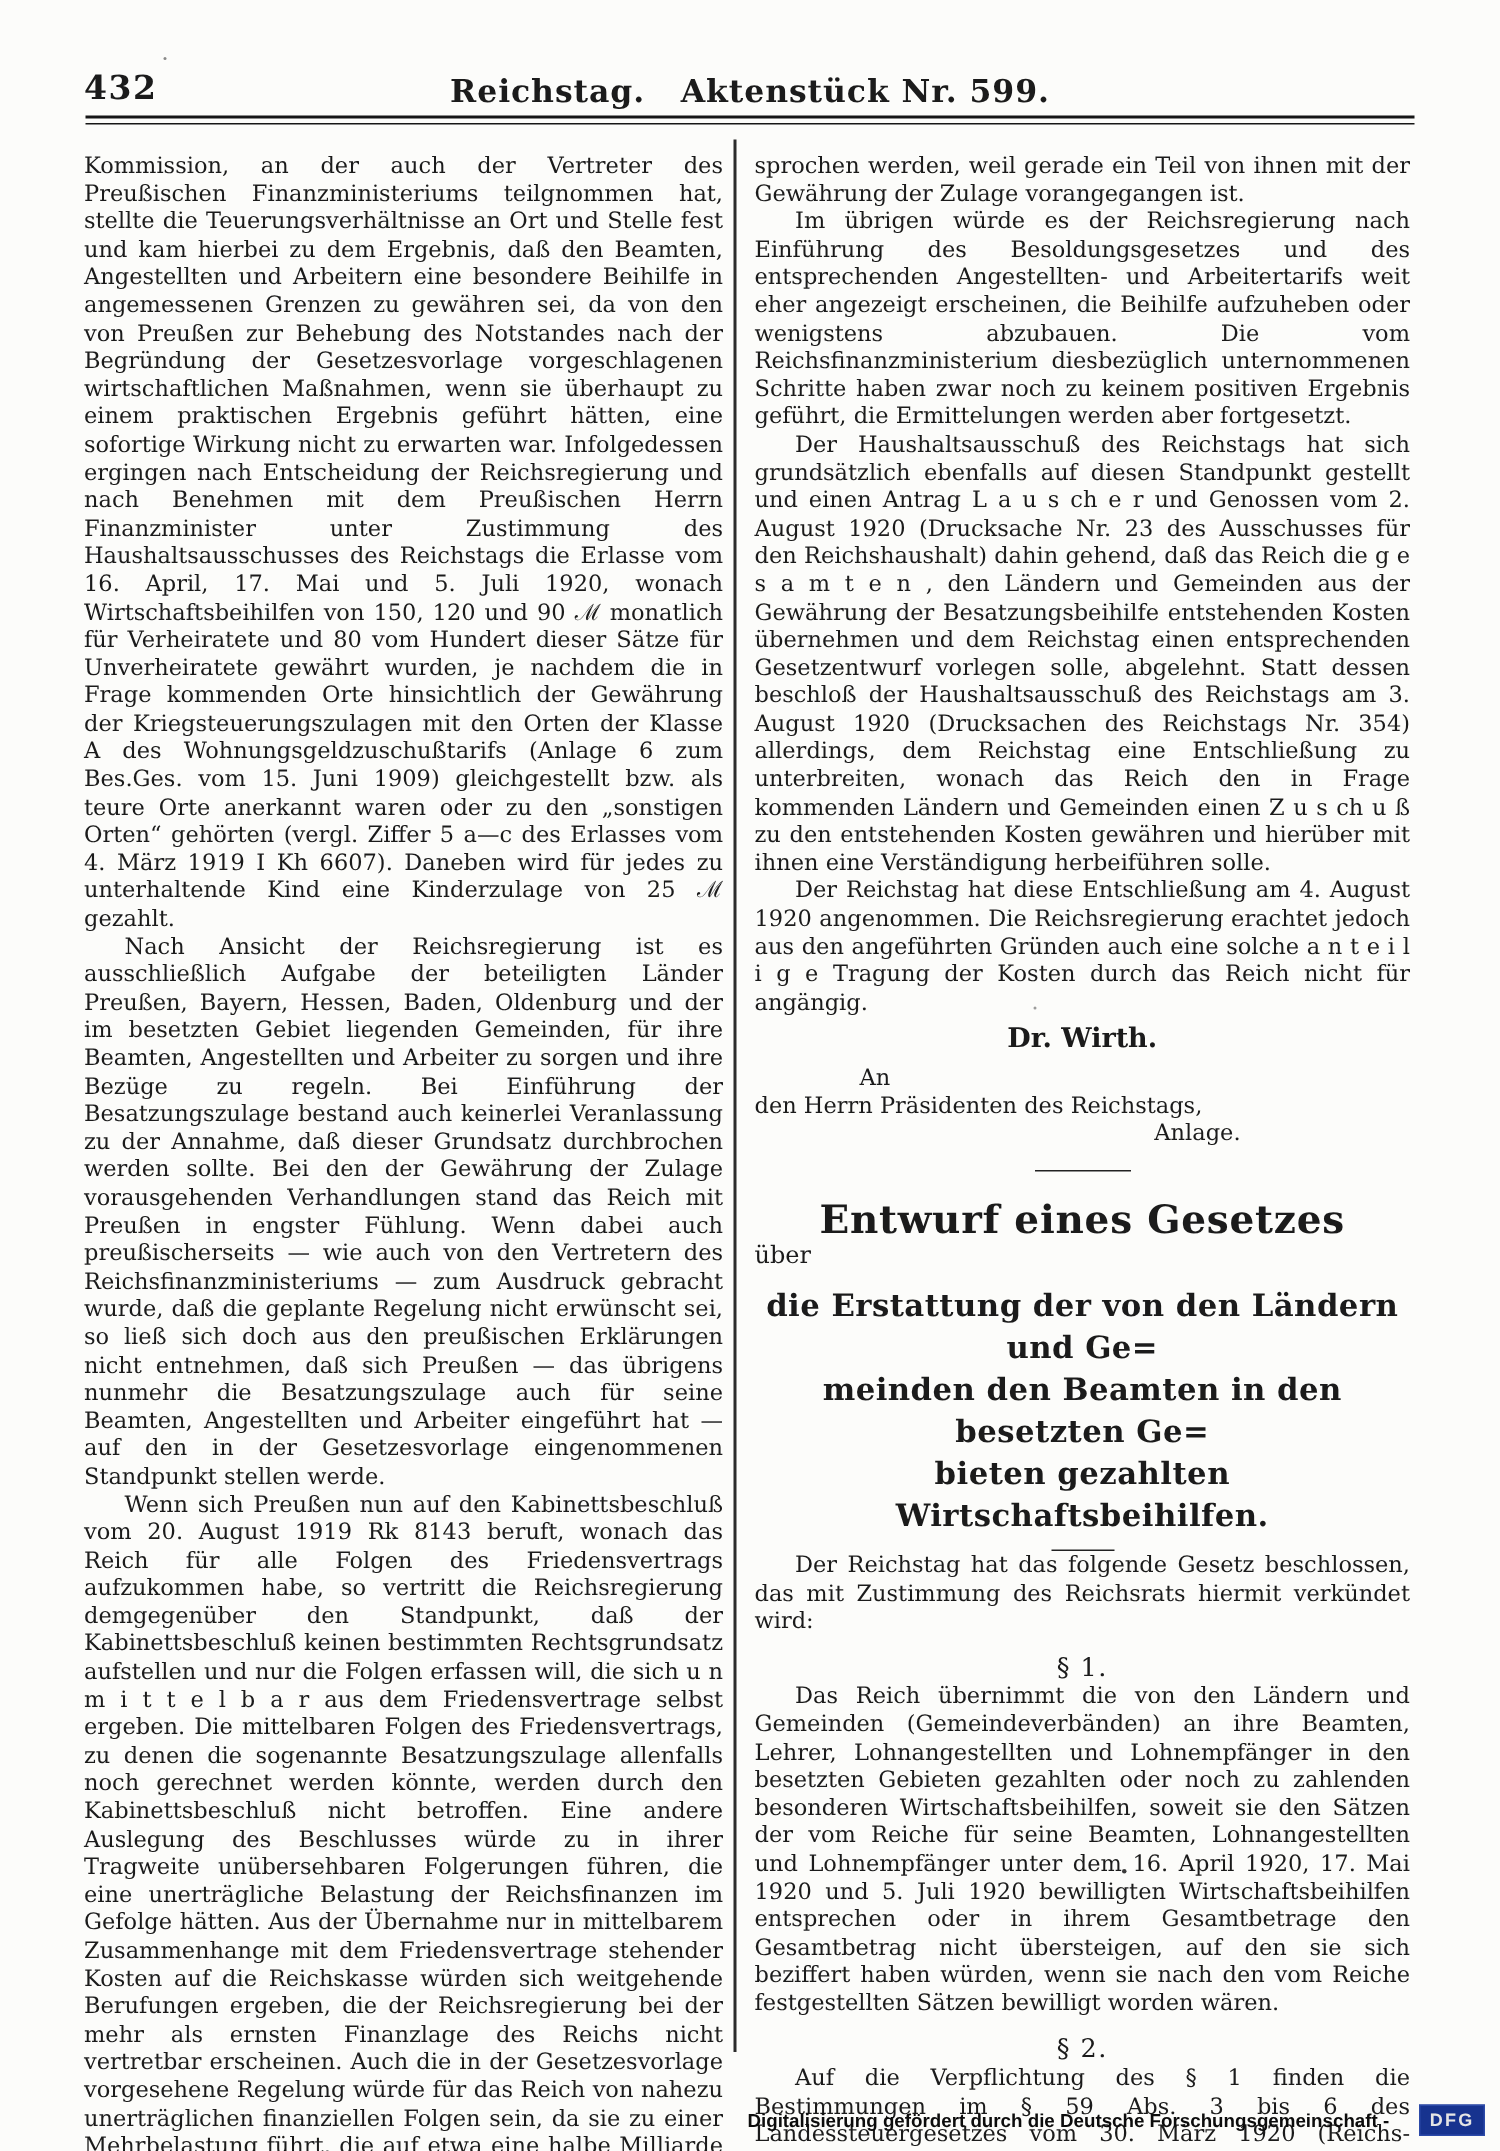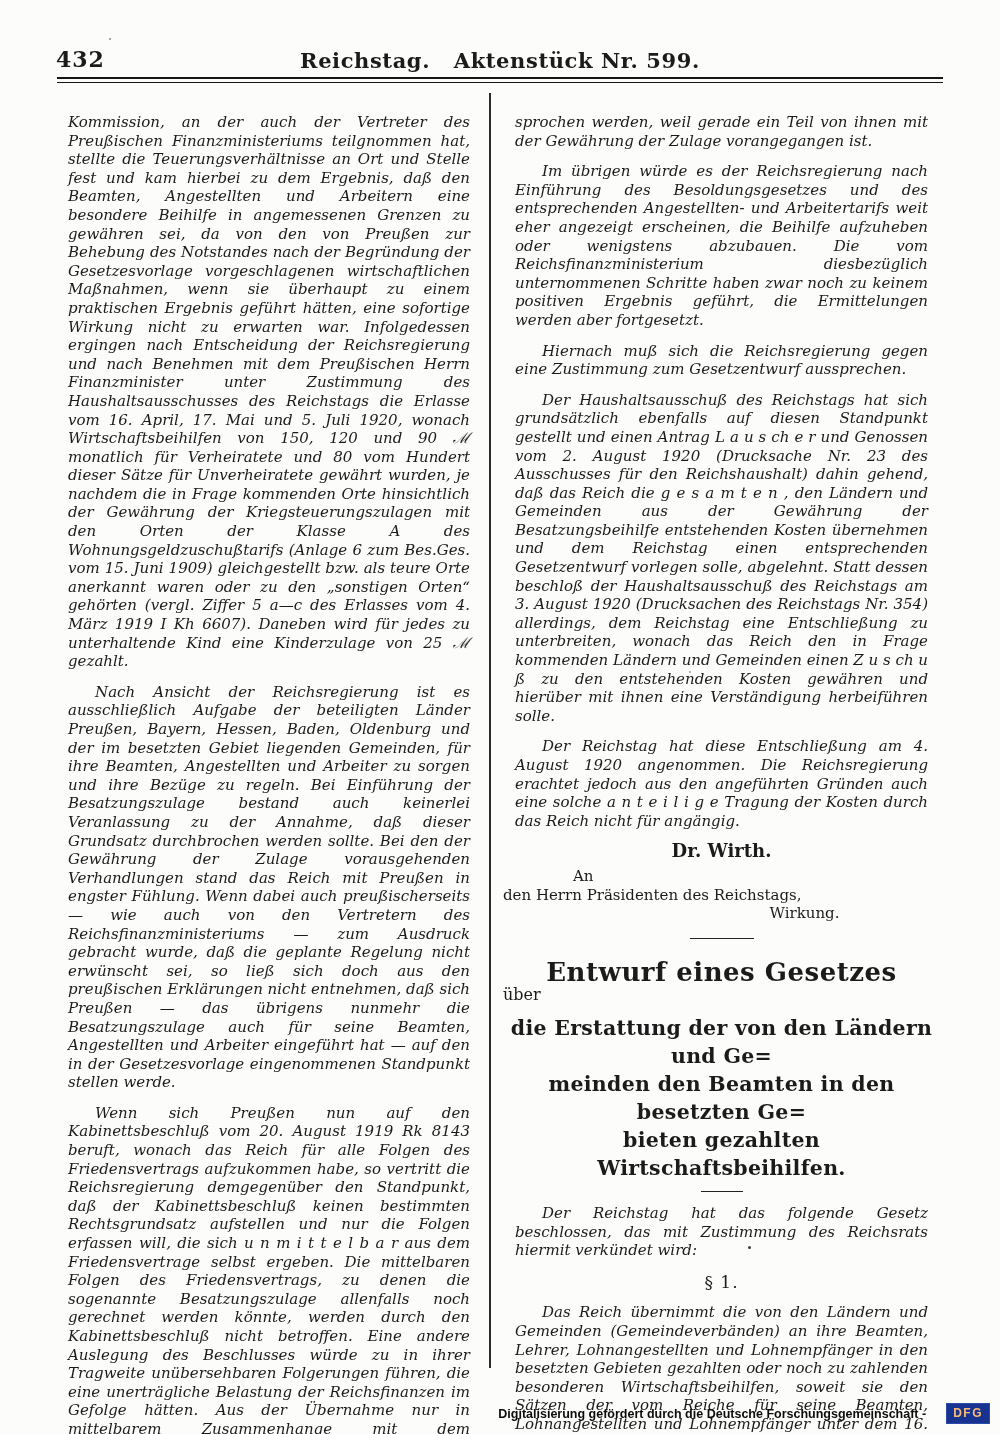--- a/index.html
+++ b/index.html
@@ -38,21 +38,21 @@
 
   
   .col {
     position: absolute; top: 101px;
     font-size: 15px; line-height: 18.6px;
     text-align: justify;
   }
   .col.left  { left: 56px;  width: 426px; }
   .col.right { left: 503px; width: 437px; }
 
-  .col p { margin: 12px; text-indent: 27px; font-style: italic; }
+  .col p { margin: 0; text-indent: 27px; }
   .col p.flush { text-indent: 0; }
 
   .signature {
     text-align: center; font-weight: bold; font-size: 18px;
     margin-top: 7px;
   }
   .addr-an   { text-indent: 70px; margin-top: 6px; text-align: left; }
   .addr-line { text-align: left; }
   .addr-city { text-align: left; padding-left: 61%; }
 
@@ -83,21 +83,21 @@
   .section-text { margin-top: 3px; }
 
   
   .footer {
     position: absolute; right: 10px; top: 1403px;
     display: flex; align-items: center; gap: 20px;
     font-family: "Liberation Sans", sans-serif;
   }
   .footer-text { font-size: 12.5px; font-weight: bold; color: #0c0c0c; }
   .dfg-box {
-    background: #17338f; color: #fdba74;
+    background: #17338f; color: #e5e5e5;
     border: 1px solid #2c4aa8;
     font-size: 12px; font-weight: bold; letter-spacing: 1.5px;
     padding: 2px 6px 3px 6px; line-height: 14px;
   }
 
   
   .speck { position: absolute; background: #3c3c3c; border-radius: 50%; }
   .speck.s1 { left: 748px; top: 1246px; width: 3px; height: 3px; }
   .speck.s2 { left: 109px; top: 38px;  width: 2px; height: 2px; opacity: .6; }
   .speck.s3 { left: 689px; top: 671px; width: 2px; height: 2px; opacity: .5; }
@@ -116,29 +116,28 @@
   <div class="col left">
     <p class="flush">Kommission, an der auch der Vertreter des Preußischen Finanzministeriums teilgnommen hat, stellte die Teuerungsverhältnisse an Ort und Stelle fest und kam hierbei zu dem Ergebnis, daß den Beamten, Angestellten und Arbeitern eine besondere Beihilfe in angemessenen Grenzen zu gewähren sei, da von den von Preußen zur Behebung des Notstandes nach der Begründung der Gesetzesvorlage vorgeschlagenen wirtschaftlichen Maßnahmen, wenn sie überhaupt zu einem praktischen Ergebnis geführt hätten, eine sofortige Wirkung nicht zu erwarten war. Infolgedessen ergingen nach Entscheidung der Reichsregierung und nach Benehmen mit dem Preußischen Herrn Finanzminister unter Zustimmung des Haushaltsausschusses des Reichstags die Erlasse vom 16. April, 17. Mai und 5. Juli 1920, wonach Wirtschaftsbeihilfen von 150, 120 und 90 ℳ monatlich für Verheiratete und 80 vom Hundert dieser Sätze für Unverheiratete gewährt wurden, je nachdem die in Frage kommenden Orte hinsichtlich der Gewährung der Kriegsteuerungszulagen mit den Orten der Klasse A des Wohnungsgeldzuschußtarifs (Anlage 6 zum Bes.Ges. vom 15. Juni 1909) gleichgestellt bzw. als teure Orte anerkannt waren oder zu den „sonstigen Orten“ gehörten (vergl. Ziffer 5 a—c des Erlasses vom 4. März 1919 I Kh 6607). Daneben wird für jedes zu unterhaltende Kind eine Kinderzulage von 25 ℳ gezahlt.</p>
     <p>Nach Ansicht der Reichsregierung ist es ausschließlich Aufgabe der beteiligten Länder Preußen, Bayern, Hessen, Baden, Oldenburg und der im besetzten Gebiet liegenden Gemeinden, für ihre Beamten, Angestellten und Arbeiter zu sorgen und ihre Bezüge zu regeln. Bei Einführung der Besatzungszulage bestand auch keinerlei Veranlassung zu der Annahme, daß dieser Grundsatz durchbrochen werden sollte. Bei den der Gewährung der Zulage vorausgehenden Verhandlungen stand das Reich mit Preußen in engster Fühlung. Wenn dabei auch preußischerseits — wie auch von den Vertretern des Reichsfinanzministeriums — zum Ausdruck gebracht wurde, daß die geplante Regelung nicht erwünscht sei, so ließ sich doch aus den preußischen Erklärungen nicht entnehmen, daß sich Preußen — das übrigens nunmehr die Besatzungszulage auch für seine Beamten, Angestellten und Arbeiter eingeführt hat — auf den in der Gesetzesvorlage eingenommenen Standpunkt stellen werde.</p>
     <p>Wenn sich Preußen nun auf den Kabinettsbeschluß vom 20. August 1919 Rk 8143 beruft, wonach das Reich für alle Folgen des Friedensvertrags aufzukommen habe, so vertritt die Reichsregierung demgegenüber den Standpunkt, daß der Kabinettsbeschluß keinen bestimmten Rechtsgrundsatz aufstellen und nur die Folgen erfassen will, die sich u n m i t t e l b a r aus dem Friedensvertrage selbst ergeben. Die mittelbaren Folgen des Friedensvertrags, zu denen die sogenannte Besatzungszulage allenfalls noch gerechnet werden könnte, werden durch den Kabinettsbeschluß nicht betroffen. Eine andere Auslegung des Beschlusses würde zu in ihrer Tragweite unübersehbaren Folgerungen führen, die eine unerträgliche Belastung der Reichsfinanzen im Gefolge hätten. Aus der Übernahme nur in mittelbarem Zusammenhange mit dem Friedensvertrage stehender Kosten auf die Reichskasse würden sich weitgehende Berufungen ergeben, die der Reichsregierung bei der mehr als ernsten Finanzlage des Reichs nicht vertretbar erscheinen. Auch die in der Gesetzesvorlage vorgesehene Regelung würde für das Reich von nahezu unerträglichen finanziellen Folgen sein, da sie zu einer Mehrbelastung führt, die auf etwa eine halbe Milliarde Mark geschätzt werden kann.</p>
 
   </div>
 
   <div class="col right">
     <p class="flush">sprochen werden, weil gerade ein Teil von ihnen mit der Gewährung der Zulage vorangegangen ist.</p>
     <p>Im übrigen würde es der Reichsregierung nach Einführung des Besoldungsgesetzes und des entsprechenden Angestellten- und Arbeitertarifs weit eher angezeigt erscheinen, die Beihilfe aufzuheben oder wenigstens abzubauen. Die vom Reichsfinanzministerium diesbezüglich unternommenen Schritte haben zwar noch zu keinem positiven Ergebnis geführt, die Ermittelungen werden aber fortgesetzt.</p>
-    <p>Hiernach muß sich die Reichsregierung gegen eine Zustimmung zum Gesetzentwurf aussprechen.</p>
     <p>Der Haushaltsausschuß des Reichstags hat sich grundsätzlich ebenfalls auf diesen Standpunkt gestellt und einen Antrag L a u s ch e r und Genossen vom 2. August 1920 (Drucksache Nr. 23 des Ausschusses für den Reichshaushalt) dahin gehend, daß das Reich die g e s a m t e n , den Ländern und Gemeinden aus der Gewährung der Besatzungsbeihilfe entstehenden Kosten übernehmen und dem Reichstag einen entsprechenden Gesetzentwurf vorlegen solle, abgelehnt. Statt dessen beschloß der Haushaltsausschuß des Reichstags am 3. August 1920 (Drucksachen des Reichstags Nr. 354) allerdings, dem Reichstag eine Entschließung zu unterbreiten, wonach das Reich den in Frage kommenden Ländern und Gemeinden einen Z u s ch u ß zu den entstehenden Kosten gewähren und hierüber mit ihnen eine Verständigung herbeiführen solle.</p>
     <p>Der Reichstag hat diese Entschließung am 4. August 1920 angenommen. Die Reichsregierung erachtet jedoch aus den angeführten Gründen auch eine solche a n t e i l i g e Tragung der Kosten durch das Reich nicht für angängig.</p>
 
     <div class="signature">Dr. Wirth.</div>
 
     <div class="addr-an">An</div>
     <div class="addr-line">den Herrn Präsidenten des Reichstags,</div>
-    <div class="addr-city">Wirkung.</div>
+    <div class="addr-city">Anlage.</div>
 
     <hr class="short-rule">
 
     <div class="law-title">Entwurf eines Gesetzes</div>
     <div class="law-ueber">über</div>
     <div class="law-subject">
       <div>die Erstattung der von den Ländern und Ge=</div>
       <div>meinden den Beamten in den besetzten Ge=</div>
       <div>bieten gezahlten Wirtschaftsbeihilfen.</div>
     </div>

